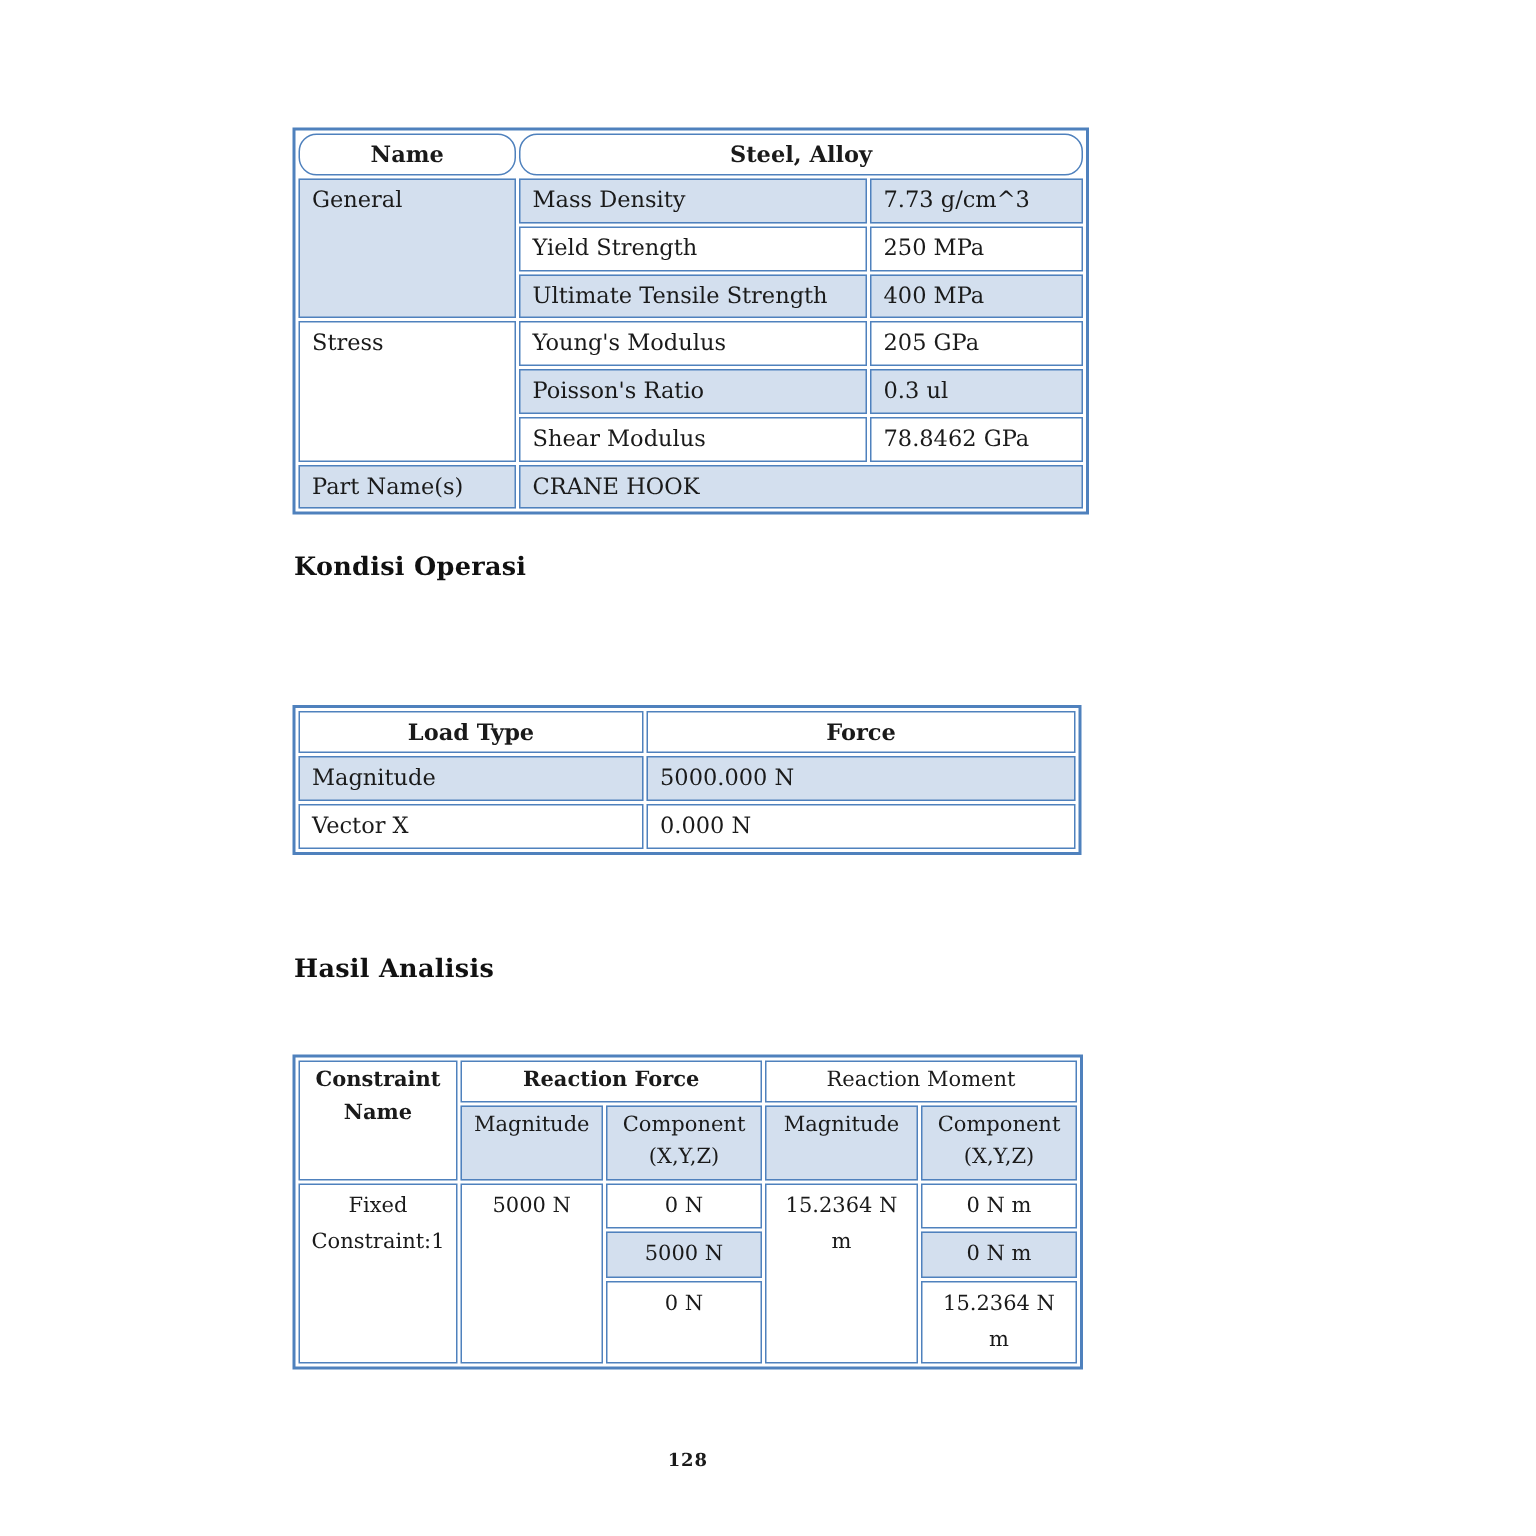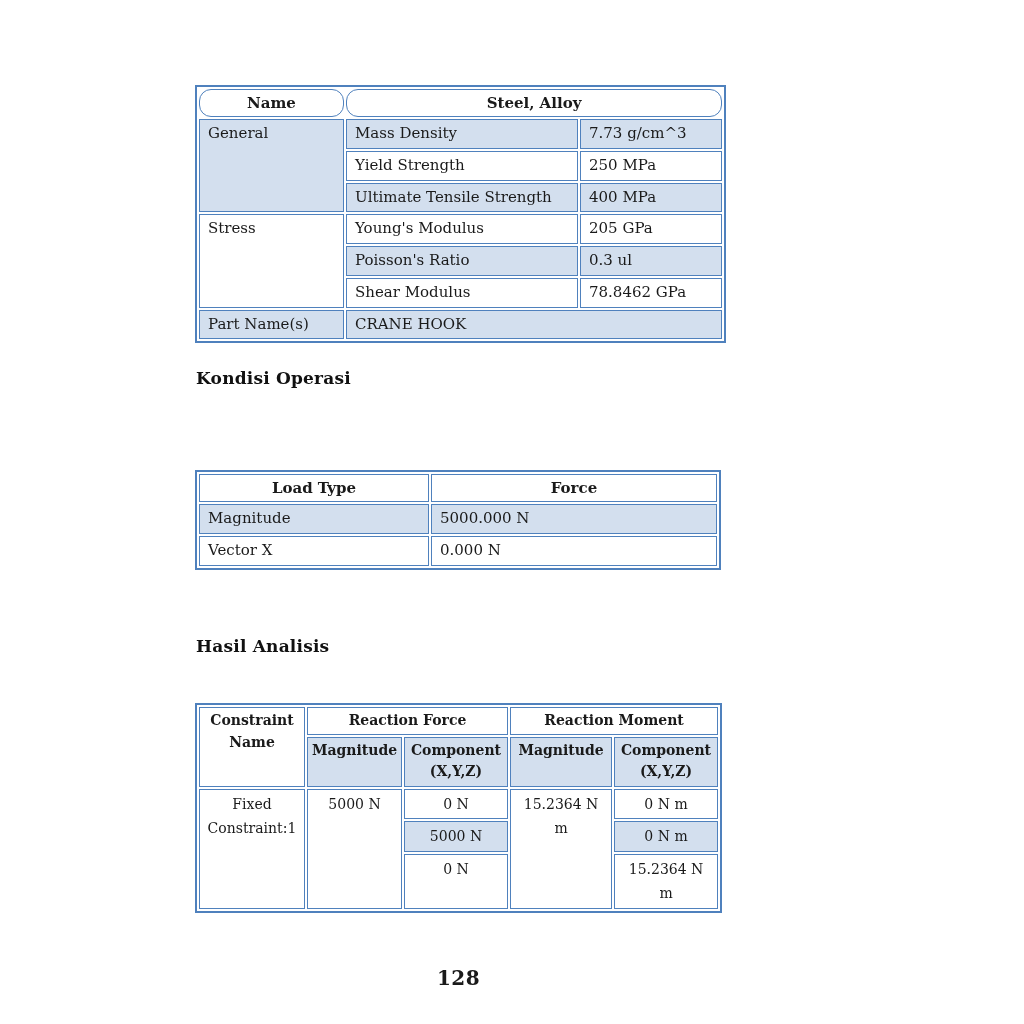--- a/index.html
+++ b/index.html
@@ -54,34 +54,34 @@
 
   
   #load-table { left: 195px; top: 435px; width: 524px; font-size: 15px; margin-top: 35px; }
   #load-table th { font-weight: bold; text-align: center; padding: 4px 6px; height: 27px; }
   #load-table td { text-align: left; padding: 3px 8px; height: 27px; line-height: 1.45; }
 
   
   #reaction-table { left: 195px; top: 703px; width: 527px; font-size: 14px; }
   #reaction-table th { text-align: center; padding: 2px 4px; line-height: 1.55; }
   #reaction-table th.bold { font-weight: bold; }
-  #reaction-table th.normal { font-weight: bold; }
+  #reaction-table th.normal { font-weight: normal; }
   #reaction-table tr.hdr1 th { height: 24px; }
   #reaction-table tr.hdr2 th { height: 50px; }
   #reaction-table td { text-align: center; padding: 2px 7px; line-height: 1.75; }
   #reaction-table tr.sub td { height: 24px; }
   #reaction-table tr.sub-tall td { height: 50px; }
 
   
   #page-number {
     position: absolute;
     left: 195px; top: 966px;
     width: 527px;
     text-align: center;
-    font-size: 20px;
+    font-size: 12px;
     font-weight: bold;
     letter-spacing: 0.5px;
   }
 </style>
 </head>
 <body>
 
 <div class="page">
 
   <table class="doc-table" id="material-table">

